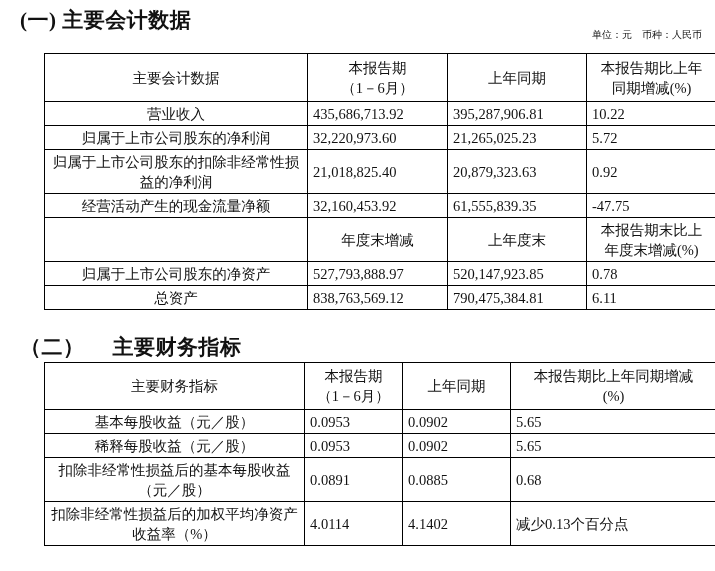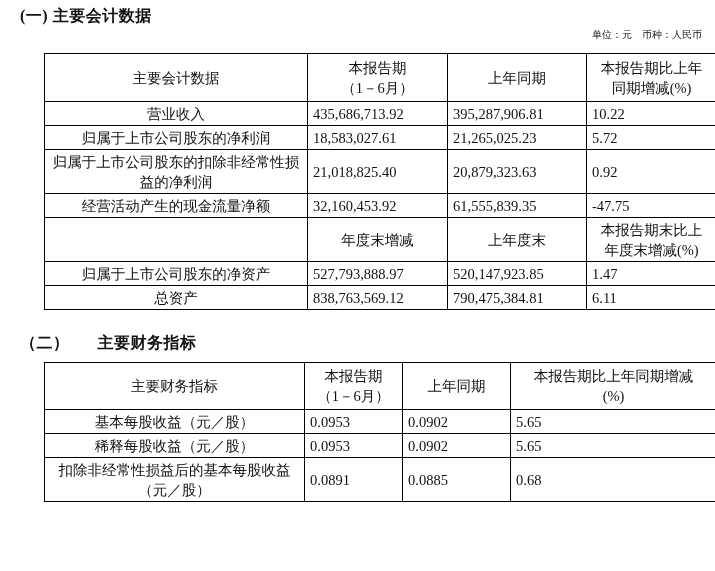--- a/index.html
+++ b/index.html
@@ -12,21 +12,21 @@
     width: 715px;
     height: 571px;
     background: #ffffff;
     color: #111111;
     font-family: "Liberation Serif", "DejaVu Serif", serif;
     overflow: hidden;
   }
   .sec-title {
     position: absolute;
     left: 20px;
-    font-size: 16px;
+    font-size: 21px;
     font-weight: bold;
     letter-spacing: 0.5px;
     white-space: nowrap;
   }
   .title-1 { top: 6px; }
   .title-2 { top: 333px; }
   .title-2 .title-text { margin-left: 28px; }
   .unit-note {
     position: absolute;
     top: 28px;
@@ -98,21 +98,21 @@
 同期增减(%)</td>
     </tr>
     <tr class="h-1">
       <td class="c-label">营业收入</td>
       <td class="c-num">435,686,713.92</td>
       <td class="c-num">395,287,906.81</td>
       <td class="c-num">10.22</td>
     </tr>
     <tr class="h-1">
       <td class="c-label">归属于上市公司股东的净利润</td>
-      <td class="c-num">18,583,027.61</td>
+      <td class="c-num">32,220,973.60</td>
       <td class="c-num">21,265,025.23</td>
       <td class="c-num">5.72</td>
     </tr>
     <tr class="h-2">
       <td class="c-label">归属于上市公司股东的扣除非经常性损益的净利润</td>
       <td class="c-num">21,018,825.40</td>
       <td class="c-num">20,879,323.63</td>
       <td class="c-num">0.92</td>
     </tr>
     <tr class="h-1">
@@ -125,21 +125,21 @@
       <td class="c-head"></td>
       <td class="c-head">年度末增减</td>
       <td class="c-head">上年度末</td>
       <td class="c-head">本报告期末比上
 年度末增减(%)</td>
     </tr>
     <tr class="h-1">
       <td class="c-label">归属于上市公司股东的净资产</td>
       <td class="c-num">527,793,888.97</td>
       <td class="c-num">520,147,923.85</td>
-      <td class="c-num">1.47</td>
+      <td class="c-num">0.78</td>
     </tr>
     <tr class="h-1">
       <td class="c-label">总资产</td>
       <td class="c-num">838,763,569.12</td>
       <td class="c-num">790,475,384.81</td>
       <td class="c-num">6.11</td>
     </tr>
   </tbody>
     </table>
 
@@ -174,16 +174,22 @@
       <td class="c-num">0.0953</td>
       <td class="c-num">0.0902</td>
       <td class="c-num">5.65</td>
     </tr>
     <tr class="h-2">
       <td class="c-label">扣除非经常性损益后的基本每股收益（元／股）</td>
       <td class="c-num">0.0891</td>
       <td class="c-num">0.0885</td>
       <td class="c-num">0.68</td>
     </tr>
+    <tr class="h-2">
+      <td class="c-label">扣除非经常性损益后的加权平均净资产收益率（%）</td>
+      <td class="c-num">4.0114</td>
+      <td class="c-num">4.1402</td>
+      <td class="c-num">减少0.13个百分点</td>
+    </tr>
   </tbody>
     </table>
 
 </div>
 
 </body></html>

